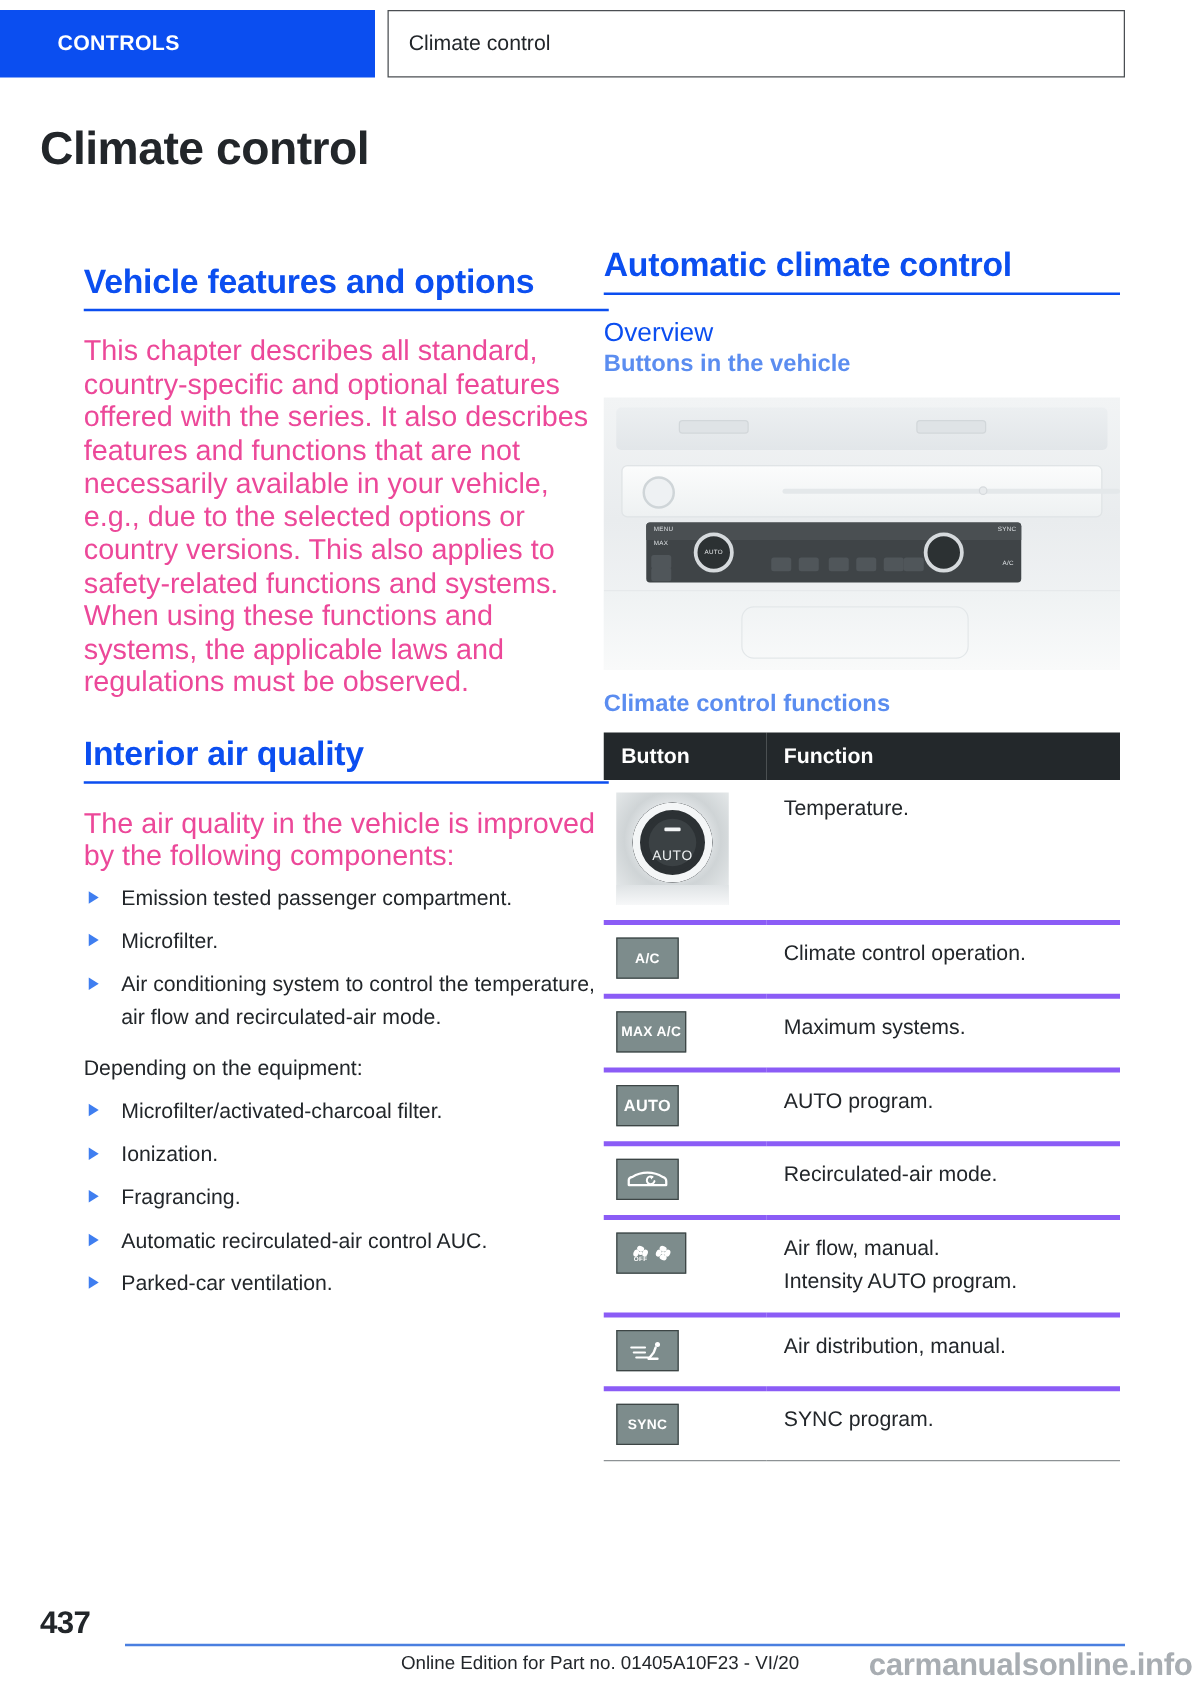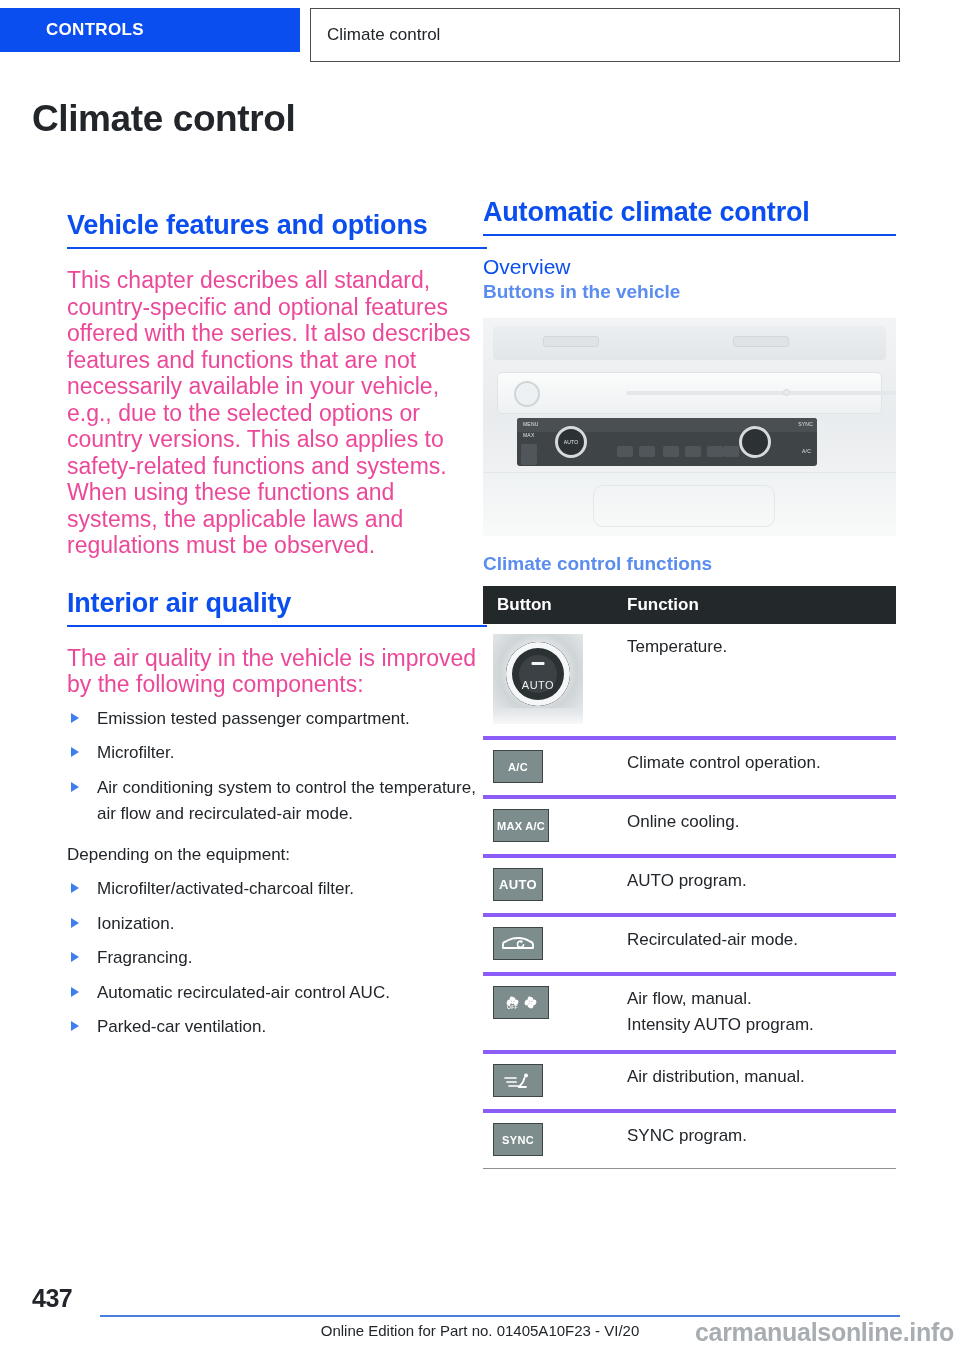--- a/index.html
+++ b/index.html
@@ -8,21 +8,21 @@
     background: #ffffff;
     font-family: "Liberation Sans", sans-serif;
     color: #22262a;
     overflow: hidden;
   }
   .page { position: relative; width: 960px; height: 1362px; }
 
   
   .header { position: absolute; left: 0; top: 8px; width: 900px; height: 54px; }
   .header-tab {
-    position: absolute; left: 0; top: 0; width: 300px; height: 44px;
+    position: absolute; left: 0; top: 0; width: 300px; height: 54px;
     background: #0b4ef0;
     display: flex; align-items: center;
   }
   .header-tab-label {
     color: #ffffff; font-size: 17px; font-weight: bold;
     letter-spacing: 0.3px; padding-left: 46px;
   }
   .header-section {
     position: absolute; left: 310px; top: 0; width: 590px; height: 54px;
     border: 1px solid #4a4e52; border-left: 1px solid #4a4e52;
@@ -363,21 +363,21 @@
           </td>
           <td>Climate control operation.</td>
         </tr>
 
         <tr>
           <td class="btncell">
             <div class="btn-img wide">
               <span>MAX A/C</span>
             </div>
           </td>
-          <td>Online cooling.</td>
+          <td>Maximum systems.</td>
         </tr>
 
         <tr>
           <td class="btncell">
             <div class="btn-img">
               <span style="font-size:13px">AUTO</span>
             </div>
           </td>
           <td>AUTO program.</td>
         </tr>

